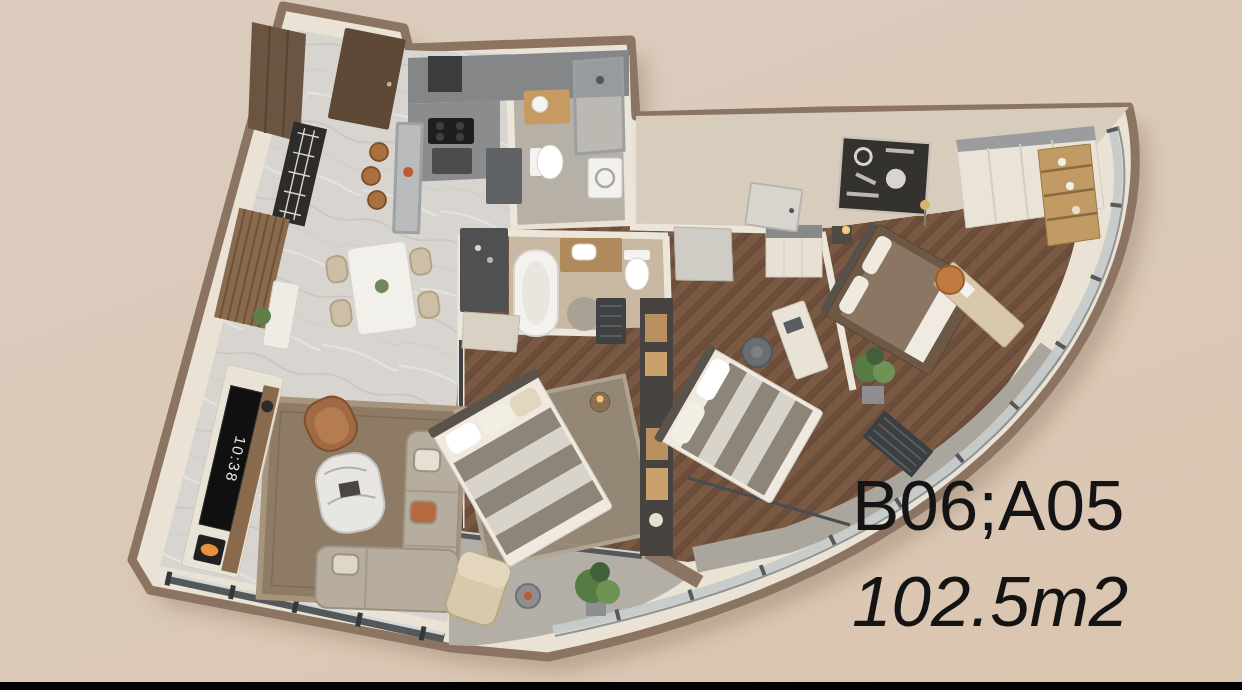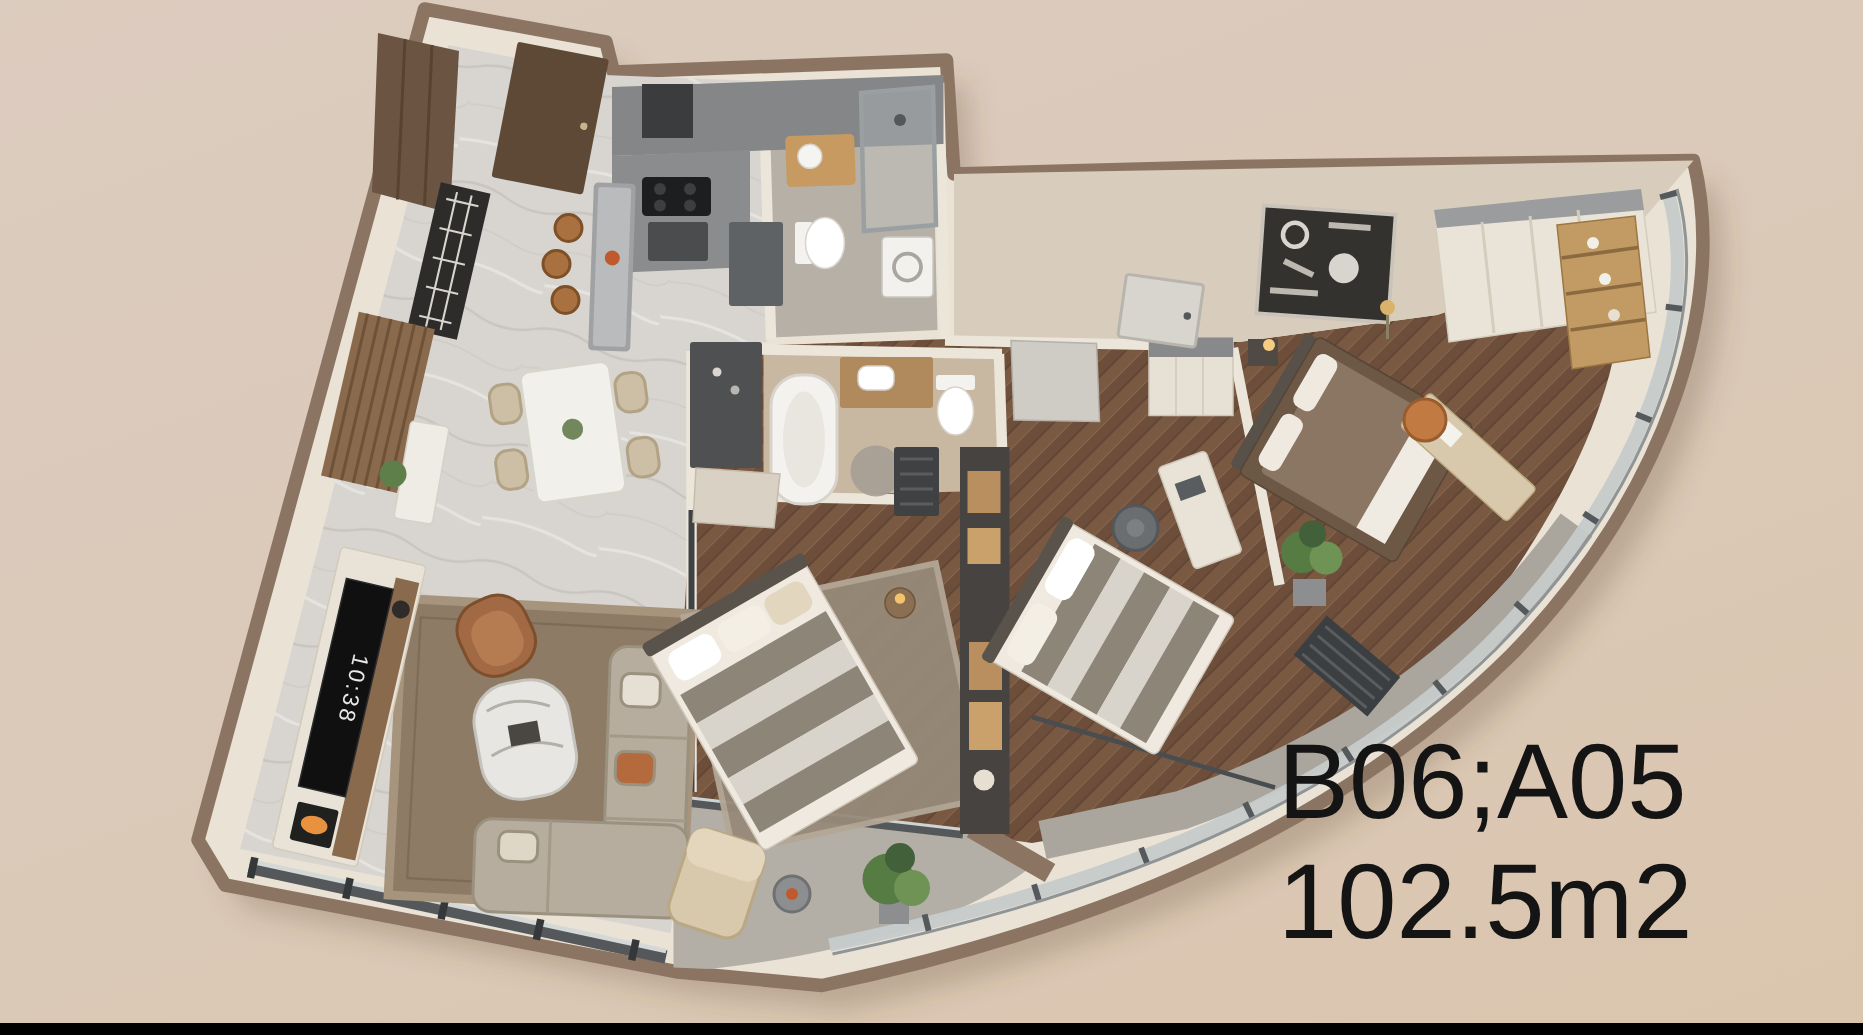--- a/index.html
+++ b/index.html
@@ -6,22 +6,22 @@
   .stage{
     position:relative;
     width:1242px;height:690px;
     overflow:hidden;
     background:linear-gradient(160deg,#dcccbf 0%,#dbcaba 40%,#dac5ae 100%);
     font-family:"Liberation Sans", sans-serif;
   }
   .plan-svg{position:absolute;left:0;top:0;}
   .label-block{position:absolute;left:852px;top:470px;color:#141414;}
   .label-line{position:absolute;left:0;white-space:nowrap;font-size:71px;font-weight:400;letter-spacing:0px;line-height:1;}
-  .line1{top:16px;text-align:center;}
-  .line2{top:96px;}
+  .line1{top:0;text-align:center;}
+  .line2{top:96px;font-style:italic;}
   .bottom-bar{position:absolute;left:0;bottom:0;width:100%;height:8px;background:#000;}
 </style>
 </head>
 <body>
 
 <div class="stage">
 
 <svg class="plan-svg" width="1242" height="690" viewBox="0 0 1242 690">
   <defs>
     <pattern id="wood" width="16" height="16" patternUnits="userSpaceOnUse" patternTransform="rotate(45)">

